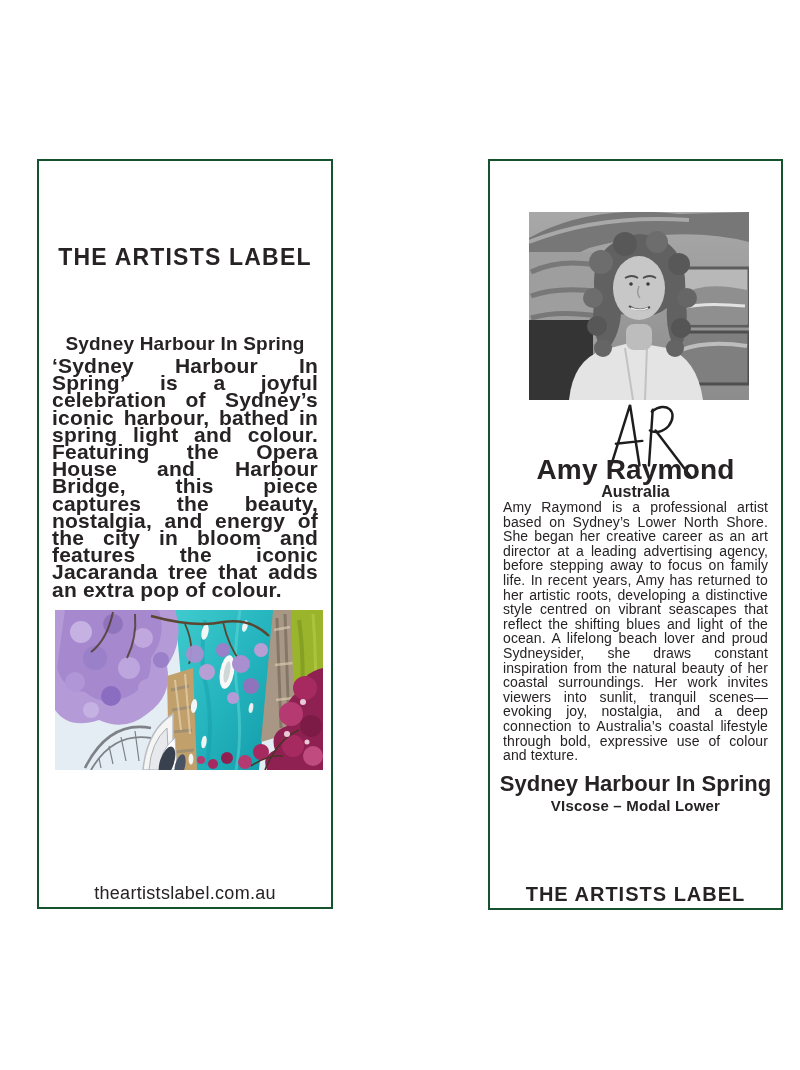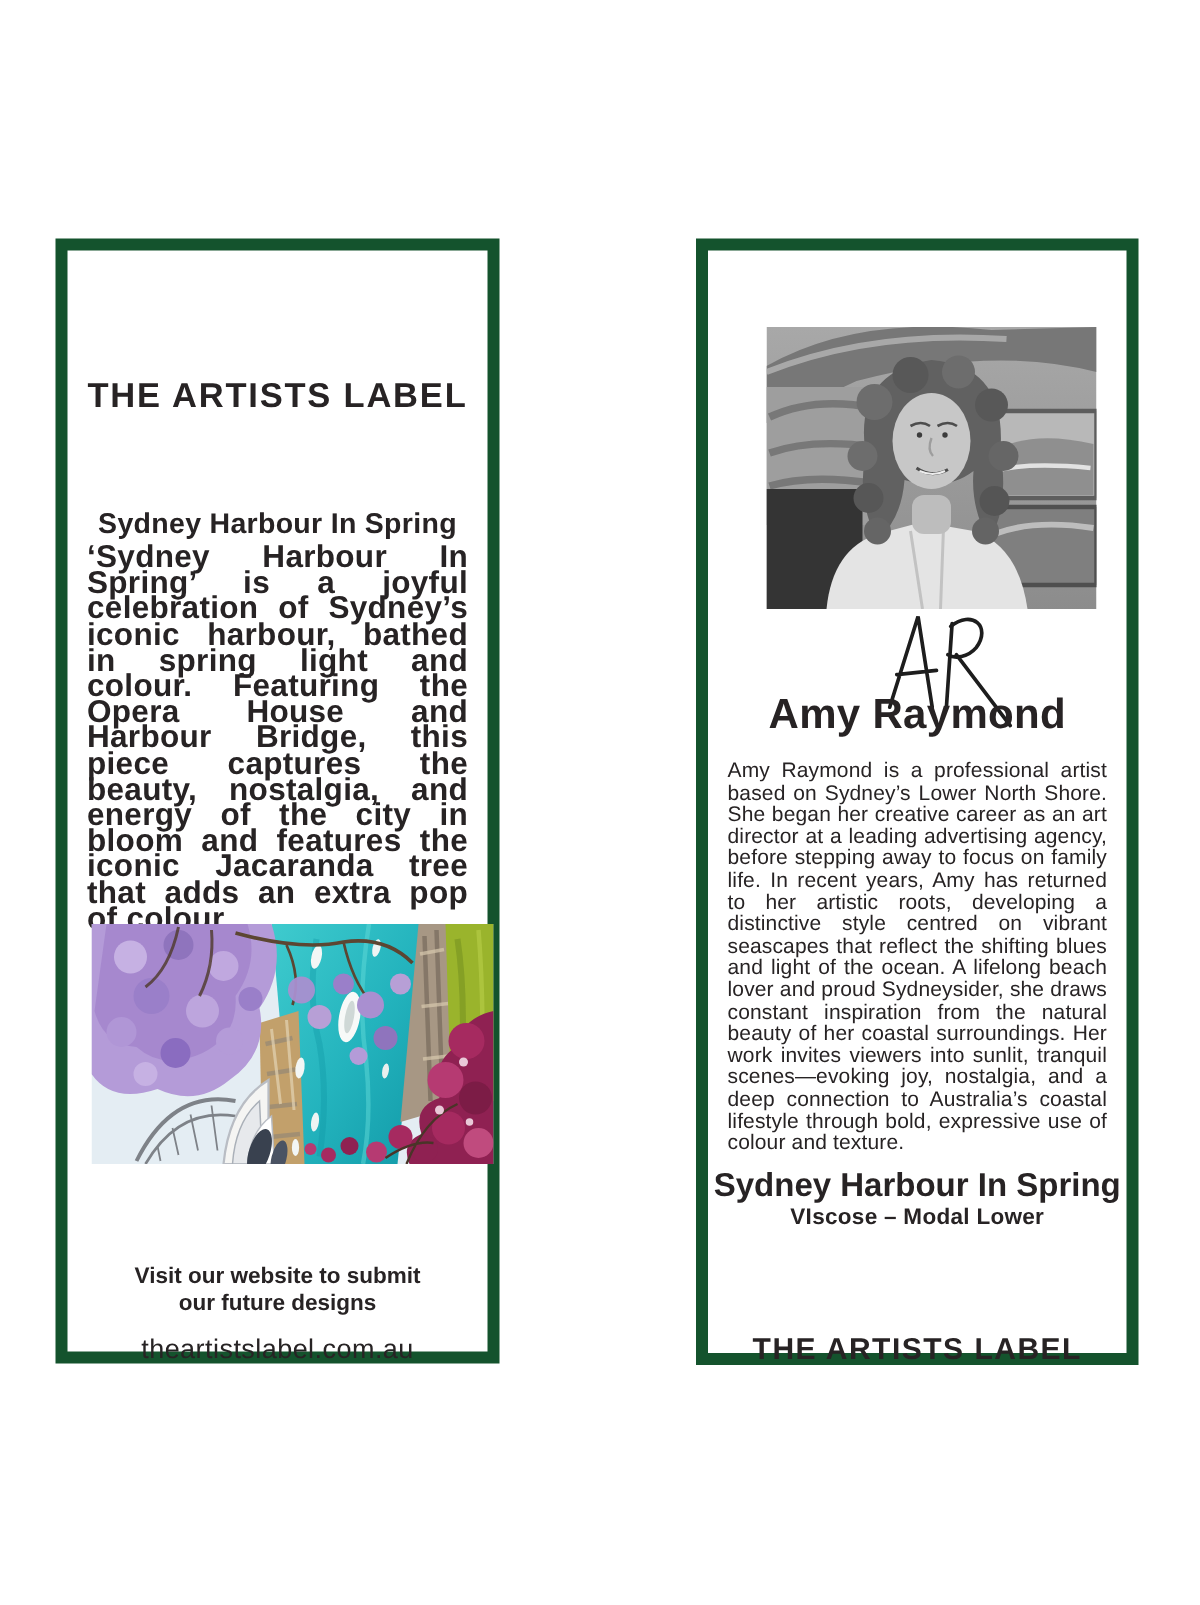--- a/index.html
+++ b/index.html
@@ -1,24 +1,24 @@
 <!DOCTYPE html>
 <html lang="en"><head>
 <meta charset="utf-8">
 <style>
   html,body{margin:0;padding:0;background:#ffffff;}
   .page{
     position:relative;width:800px;height:1070px;background:#ffffff;
     font-family:"Liberation Sans",sans-serif;color:#272324;overflow:hidden;
   }
   .panel{
-    position:absolute;background:#ffffff;border:8px solid #14532d;box-sizing:border-box;
+    position:absolute;background:#ffffff;border:2px solid #14532d;box-sizing:border-box;
   }
   .panel-left{left:37px;top:159px;width:296px;height:750px;}
-  .panel-right{left:464px;top:159px;width:295px;height:751px;}
+  .panel-right{left:488px;top:159px;width:295px;height:751px;}
   .abs{position:absolute;left:0;right:0;margin:0;}
   .ctr{text-align:center;}
   .brand-l{top:83px;font-size:23px;font-weight:bold;letter-spacing:1.2px;}
   .art-title{top:172px;font-size:19px;font-weight:bold;letter-spacing:.2px;}
   .desc{top:196px;left:13px;right:13px;font-size:21px;line-height:17.2px;
         text-align:justify;font-weight:700;letter-spacing:.2px;}
   .artwork{left:16px;top:449px;width:268px;height:160px;}
   .artwork svg{display:block;width:100%;height:100%;}
   .tagline{top:631px;font-size:22px;font-weight:bold;letter-spacing:.8px;}
   .cta{top:675px;font-size:15px;font-weight:bold;line-height:18px;}
@@ -147,24 +147,20 @@
             <circle cx="158" cy="154" r="5" fill="#a62a60"></circle>
           <circle cx="146" cy="150" r="4" fill="#b63a72"></circle>
           <path d="M210,160 Q222,130 244,120 M196,156 Q214,144 228,146" stroke="#4a3428" stroke-width="1.6" fill="none"></path>
           <circle cx="248" cy="92" r="3" fill="#e9c9d8"></circle>
             <circle cx="232" cy="124" r="3" fill="#e9c9d8"></circle>
           <circle cx="252" cy="132" r="2.5" fill="#e9c9d8"></circle>
         </g>
       </svg>
     </div>
 
-    <div class="abs ctr cta">
-      <div>Visit our website to submit</div>
-      <div>our future designs</div>
-    </div>
     <div class="abs ctr url">theartistslabel.com.au</div>
   </section>
 
   <section class="panel panel-right">
 
     <div class="abs photo">
       <svg viewBox="0 0 220 188" preserveAspectRatio="none" aria-hidden="true">
         <defs>
           <linearGradient id="pg" x1="0" y1="0" x2="0" y2="1">
             <stop offset="0" stop-color="#a8a8a8"></stop>
@@ -221,19 +217,20 @@
         <g stroke="#1d1d1d" stroke-width="2.6" fill="none" stroke-linecap="round">
           <path d="M16,70 L36,6 L46,70 M21,47 L49,44"></path>
           <path d="M60,11 L56,70"></path>
           <path d="M59,13 C74,1 88,13 77,28 C71,35 62,36 57,33"></path>
           <path d="M63,33 L101,83"></path>
         </g>
       </svg>
     </div>
 
     <h2 class="abs ctr artist-name">Amy Raymond</h2>
+    <div class="abs ctr country">Australia</div>
     <p class="abs bio">Amy Raymond is a professional artist based on Sydney’s Lower North Shore. She began her creative career as an art director at a leading advertising agency, before stepping away to focus on family life. In recent years, Amy has returned to her artistic roots, developing a distinctive style centred on vibrant seascapes that reflect the shifting blues and light of the ocean. A lifelong beach lover and proud Sydneysider, she draws constant inspiration from the natural beauty of her coastal surroundings. Her work invites viewers into sunlit, tranquil scenes—evoking joy, nostalgia, and a deep connection to Australia’s coastal lifestyle through bold, expressive use of colour and texture.</p>
     <h3 class="abs ctr prod-title">Sydney Harbour In Spring</h3>
     <div class="abs ctr material">VIscose – Modal Lower</div>
     <div class="abs ctr brand-r">THE ARTISTS LABEL</div>
   </section>
 
 </div>
 
 </body></html>

